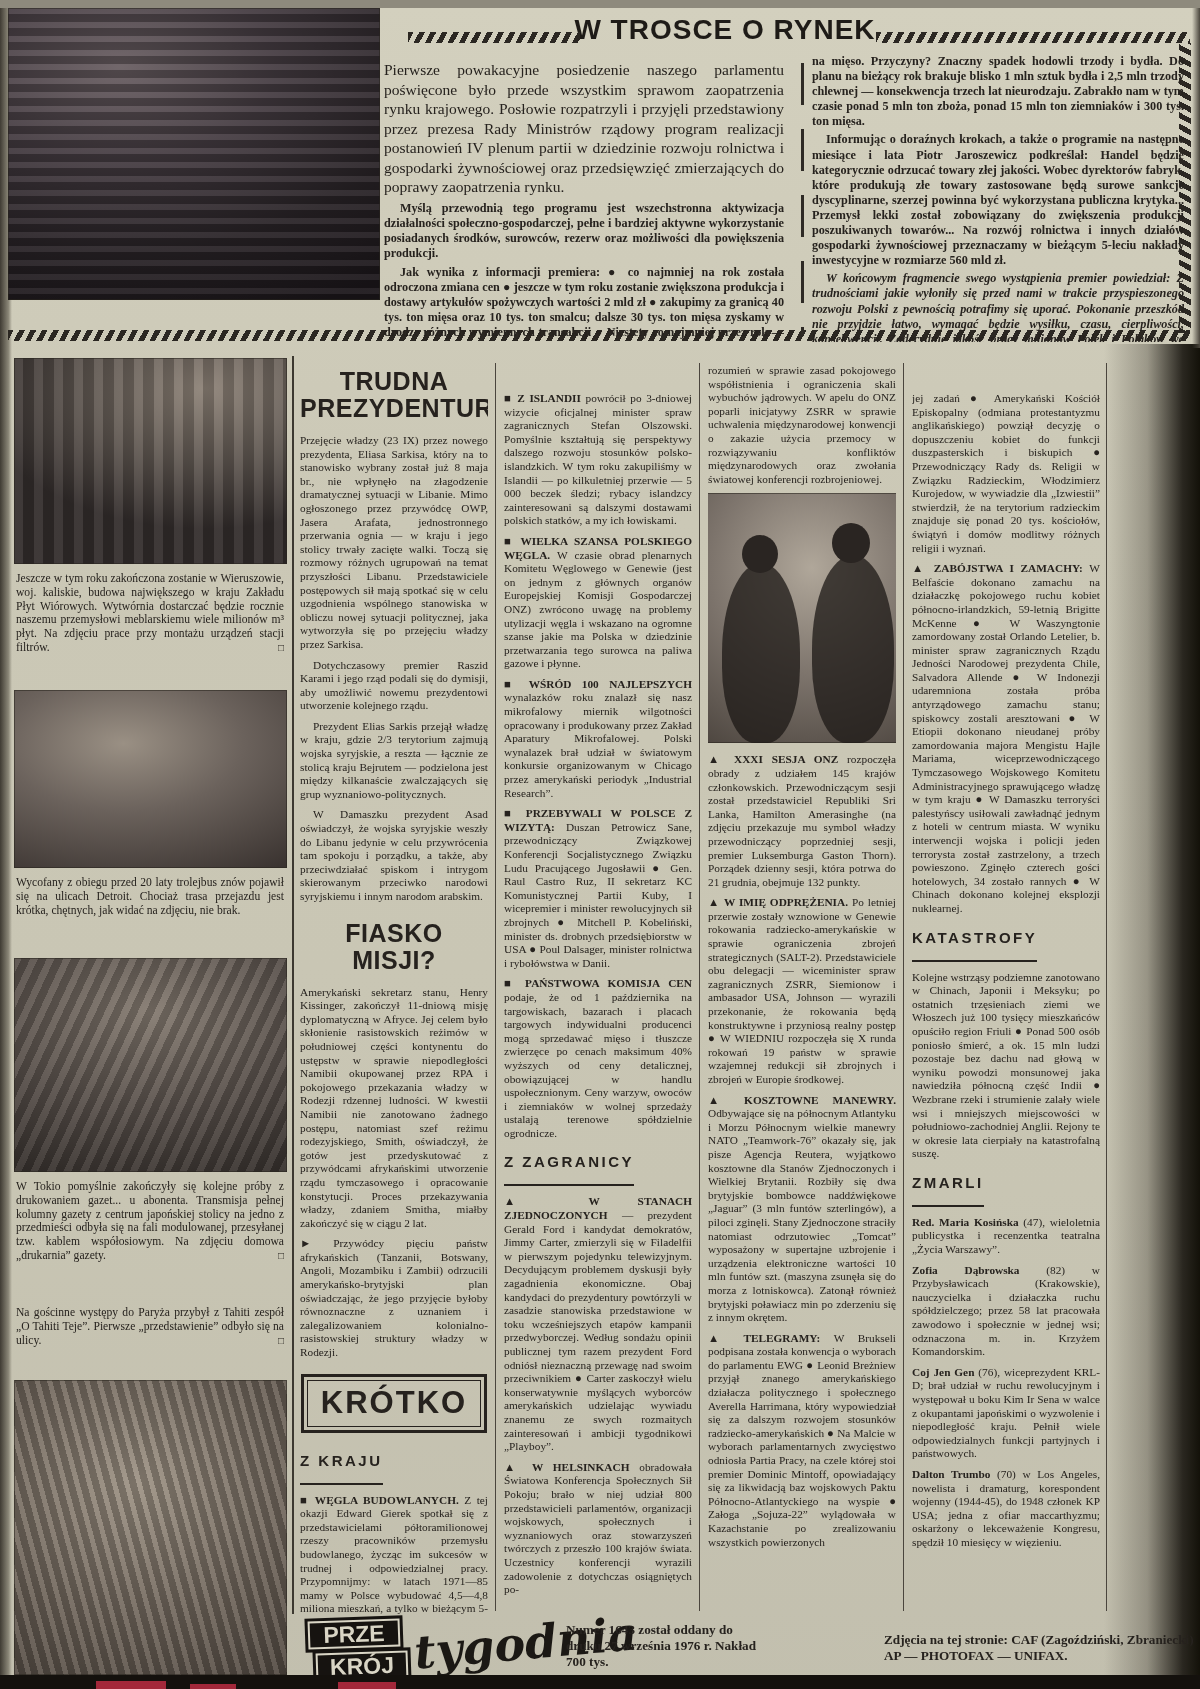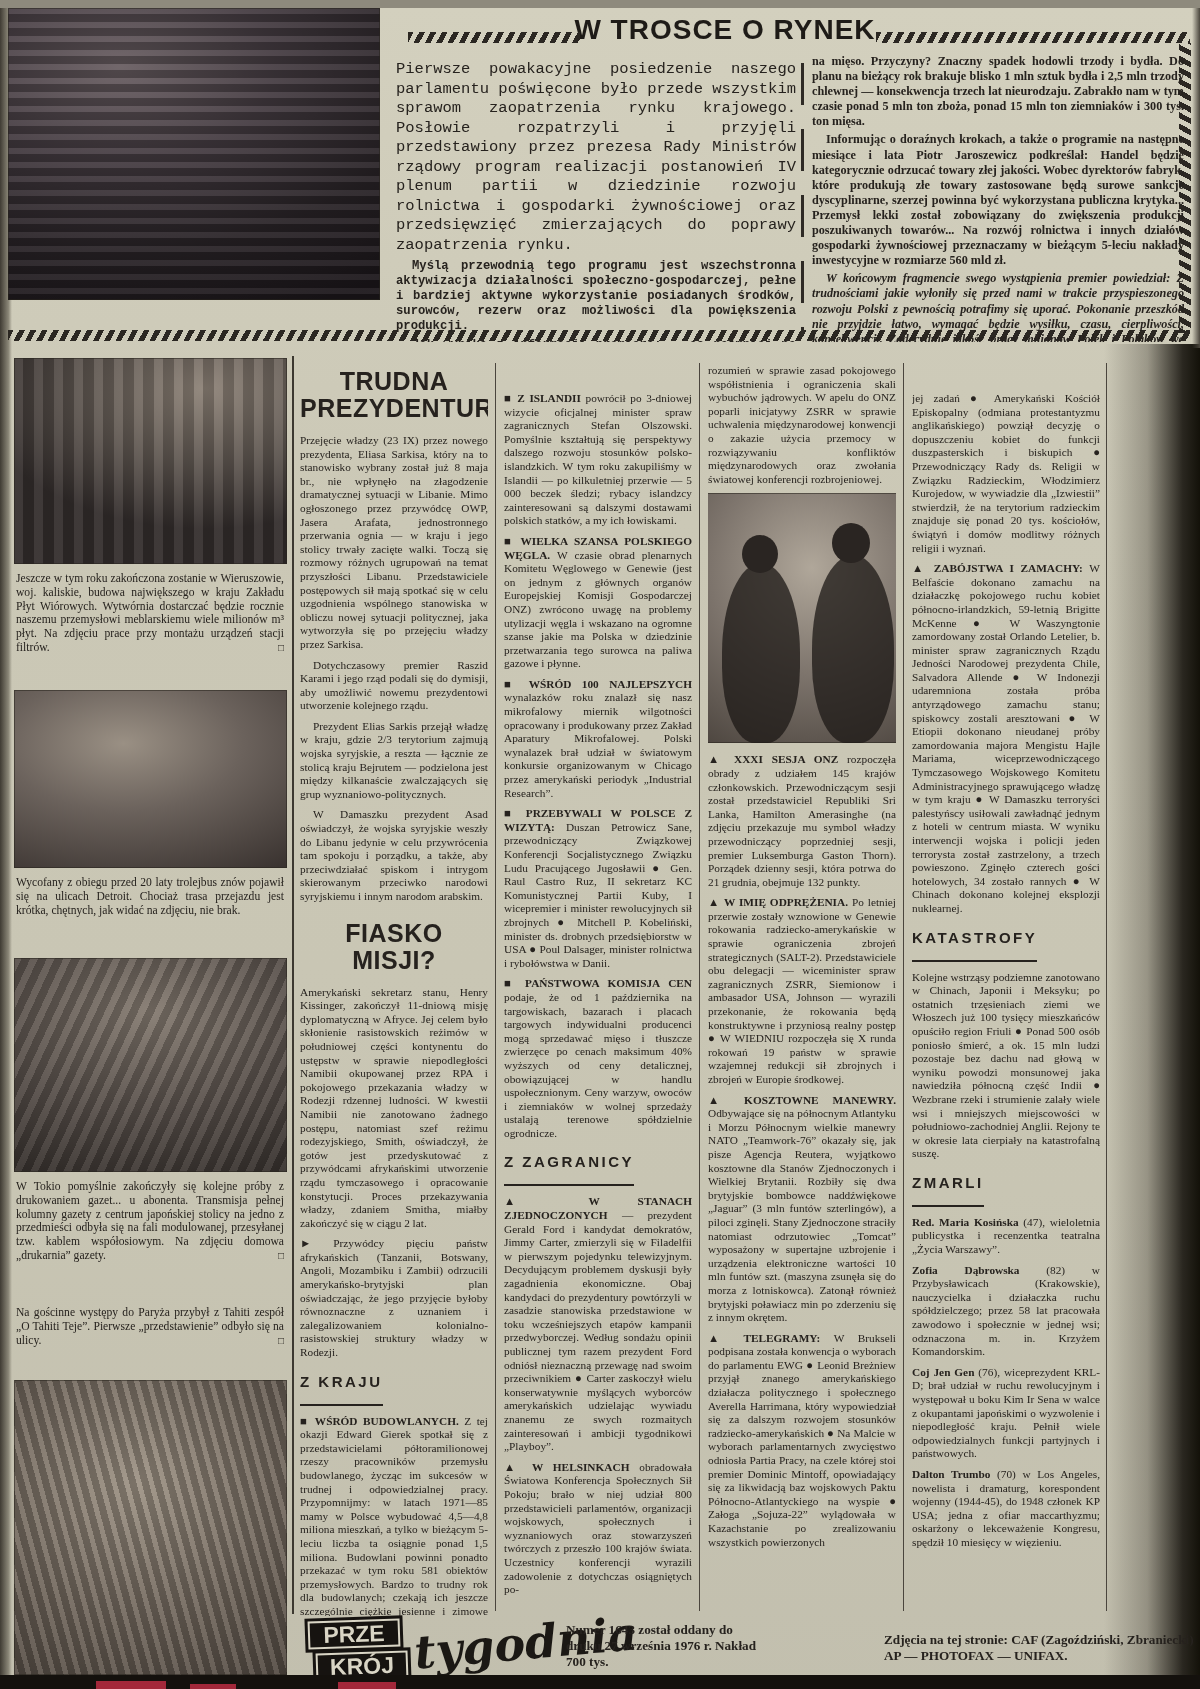--- a/index.html
+++ b/index.html
@@ -76,21 +76,21 @@
   <div class="edge-right-top"></div>
 
   <div class="photo ph1" style="left:8px;top:0;width:372px;height:292px;"></div>
 
   <div id="top-title">W TROSCE O RYNEK</div>
   <div class="rope" style="position:absolute;left:408px;top:24px;width:172px;height:11px;"></div>
   <div class="rope" style="position:absolute;left:876px;top:24px;width:314px;height:11px;"></div>
   <div class="rope-v" style="position:absolute;left:1179px;top:35px;width:12px;height:290px;"></div>
   <div class="rope" style="position:absolute;left:8px;top:322px;width:1182px;height:11px;"></div>
 
-  <div class="col toplead" style="left:396px;top:52px;width:400px;height:282px;font-family:Liberation Mono, monospace;">
+  <div class="col toplead" style="left:384px;top:52px;width:400px;height:282px;">
     <p class="noind">Pierwsze powakacyjne posiedzenie naszego parlamentu poświęcone było przede wszystkim sprawom zaopatrzenia rynku krajowego. Posłowie rozpatrzyli i przyjęli przedstawiony przez prezesa Rady Ministrów rządowy program realizacji postanowień IV plenum partii w dziedzinie rozwoju rolnictwa i gospodarki żywnościowej oraz przedsięwzięć zmierzających do poprawy zaopatrzenia rynku.</p>
     <p style="font-size:12.2px;line-height:15.1px;font-weight:700;">Myślą przewodnią tego programu jest wszechstronna aktywizacja działalności społeczno-gospodarczej, pełne i bardziej aktywne wykorzystanie posiadanych środków, surowców, rezerw oraz możliwości dla powiększenia produkcji.</p>
     <p style="font-size:12.2px;line-height:15.1px;font-weight:700;">Jak wynika z informacji premiera: ● co najmniej na rok została odroczona zmiana cen ● jeszcze w tym roku zostanie zwiększona produkcja i dostawy artykułów spożywczych wartości 2 mld zł ● zakupimy za granicą 40 tys. ton mięsa oraz 10 tys. ton smalcu; dalsze 30 tys. ton mięsa zyskamy w drodze różnych wymiennych transakcji ● Niestety co najmniej przez rok — powiedział premier Jaroszewicz — nie będzie możliwe zadowalające zaspokojenie potrzeb i popytu</p>
   </div>
   <div class="vdash" style="left:801px;top:55px;height:272px;"></div>
   <div class="col topsmall" style="left:812px;top:46px;width:372px;height:288px;">
     <p class="noind">na mięso. Przyczyny? Znaczny spadek hodowli trzody i bydła. Do planu na bieżący rok brakuje blisko 1 mln sztuk bydła i 2,5 mln trzody chlewnej — konsekwencja trzech lat nieurodzaju. Zabrakło nam w tym czasie ponad 5 mln ton zboża, ponad 15 mln ton ziemniaków i 300 tys. ton mięsa.</p>
     <p>Informując o doraźnych krokach, a także o programie na następne miesiące i lata Piotr Jaroszewicz podkreślał: Handel będzie kategorycznie odrzucać towary złej jakości. Wobec dyrektorów fabryk, które produkują złe towary zastosowane będą surowe sankcje dyscyplinarne, szerzej powinna być wykorzystana publiczna krytyka... Przemysł lekki został zobowiązany do zwiększenia produkcji poszukiwanych towarów... Na rozwój rolnictwa i innych działów gospodarki żywnościowej przeznaczamy w bieżącym 5-leciu nakłady inwestycyjne w rozmiarze 560 mld zł.</p>
     <p style="font-style:italic;">W końcowym fragmencie swego wystąpienia premier powiedział: Z trudnościami jakie wyłoniły się przed nami w trakcie przyspieszonego rozwoju Polski z pewnością potrafimy się uporać. Pokonanie przeszkód nie przyjdzie łatwo, wymagać będzie wysiłku, czasu, cierpliwości, konsekwencji. Zadecyduje jakość pracy milionów Polek i Polaków we wszystkich dziedzinach, na wszystkich szczeblach i każdym stanowisku.</p>
   </div>
@@ -123,23 +123,24 @@
 
   <div class="col" style="left:300px;top:356px;width:188px;height:1252px;">
     <div class="h-art">TRUDNA PREZYDENTURA</div>
     <p class="noind">Przejęcie władzy (23 IX) przez nowego prezydenta, Eliasa Sarkisa, który na to stanowisko wybrany został już 8 maja br., nie wpłynęło na złagodzenie dramatycznej sytuacji w Libanie. Mimo ogłoszonego przez przywódcę OWP, Jasera Arafata, jednostronnego przerwania ognia — w kraju i jego stolicy trwały zacięte walki. Toczą się rozmowy różnych ugrupowań na temat przyszłości Libanu. Przedstawiciele postępowych sił mają spotkać się w celu uzgodnienia wspólnego stanowiska w obliczu nowej sytuacji politycznej, jaka wytworzyła się po przejęciu władzy przez Sarkisa.</p>
     <p>Dotychczasowy premier Raszid Karami i jego rząd podali się do dymisji, aby umożliwić nowemu prezydentowi utworzenie kolejnego rządu.</p>
     <p>Prezydent Elias Sarkis przejął władzę w kraju, gdzie 2/3 terytorium zajmują wojska syryjskie, a reszta — łącznie ze stolicą kraju Bejrutem — podzielona jest między kilkanaście zwalczających się grup wyznaniowo-politycznych.</p>
     <p>W Damaszku prezydent Asad oświadczył, że wojska syryjskie weszły do Libanu jedynie w celu przywrócenia tam spokoju i porządku, a także, aby przeciwdziałać spiskom i intrygom skierowanym przeciwko narodowi syryjskiemu i innym narodom arabskim.</p>
     <div class="h-art" style="margin-top:16px;">FIASKO MISJI?</div>
     <p class="noind">Amerykański sekretarz stanu, Henry Kissinger, zakończył 11-dniową misję dyplomatyczną w Afryce. Jej celem było skłonienie rasistowskich reżimów w południowej części kontynentu do ustępstw w sprawie niepodległości Namibii okupowanej przez RPA i pokojowego przekazania władzy w Rodezji rdzennej ludności. W kwestii Namibii nie zanotowano żadnego postępu, natomiast szef reżimu rodezyjskiego, Smith, oświadczył, że gotów jest przedyskutować z przywódcami afrykańskimi utworzenie rządu tymczasowego i opracowanie konstytucji. Proces przekazywania władzy, zdaniem Smitha, miałby zakończyć się w ciągu 2 lat.</p>
     <p class="noind">► Przywódcy pięciu państw afrykańskich (Tanzanii, Botswany, Angoli, Mozambiku i Zambii) odrzucili amerykańsko-brytyjski plan oświadczając, że jego przyjęcie byłoby równoznaczne z uznaniem i zalegalizowaniem kolonialno-rasistowskiej struktury władzy w Rodezji.</p>
+    <div class="krotko-box">KRÓTKO</div>
     <div><span class="h-rubric">Z KRAJU</span></div>
     <p class="noind">
-      <span class="ih">■ WŚRÓD BUDOWLANYCH.</span>
+      <span class="ih">■ WĘGLA BUDOWLANYCH.</span>
       <span>Z tej okazji Edward Gierek spotkał się z przedstawicielami półtoramilionowej rzeszy pracowników przemysłu budowlanego, życząc im sukcesów w trudnej i odpowiedzialnej pracy. Przypomnijmy: w latach 1971—85 mamy w Polsce wybudować 4,5—4,8 miliona mieszkań, a tylko w bieżącym 5-leciu liczba ta osiągnie ponad 1,5 miliona. Budowlani powinni ponadto przekazać w tym roku 581 obiektów przemysłowych. Bardzo to trudny rok dla budowlanych; czekają ich jeszcze szczególnie ciężkie jesienne i zimowe miesiące.</span>
     </p>
   </div>
 
   <div class="col" style="left:504px;top:356px;width:188px;height:1252px;">
     <p class="noind" style="margin-top:28px;">
       <span class="ih">■ Z ISLANDII</span>
       <span>powrócił po 3-dniowej wizycie oficjalnej minister spraw zagranicznych Stefan Olszowski. Pomyślnie kształtują się perspektywy dalszego rozwoju stosunków polsko-islandzkich. W tym roku zakupiliśmy w Islandii — po kilkuletniej przerwie — 5 000 beczek śledzi; rybacy islandzcy zainteresowani są dalszymi dostawami polskich statków, a my ich łowiskami.</span>
     </p>
     <p class="noind">

